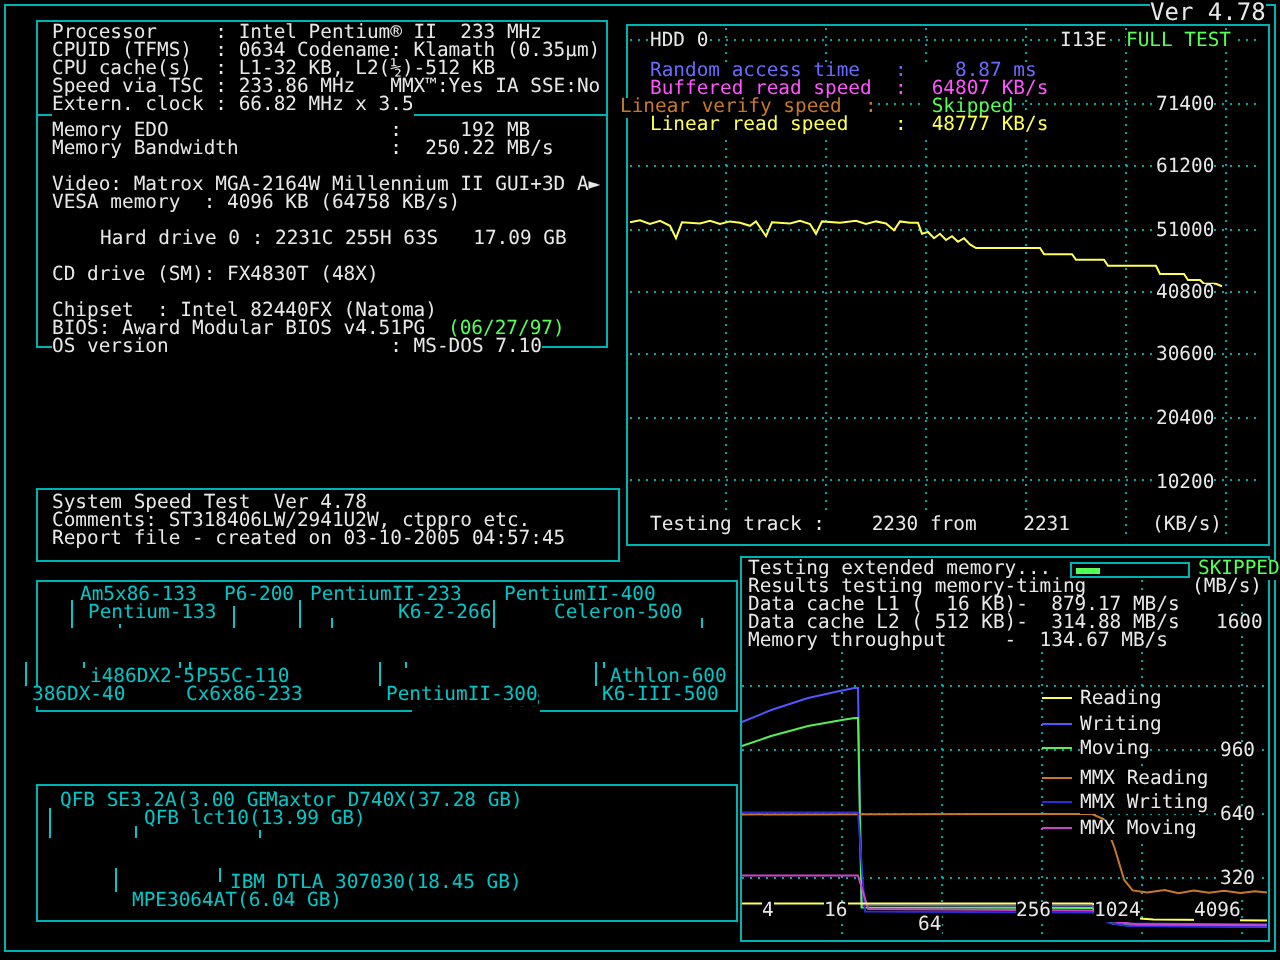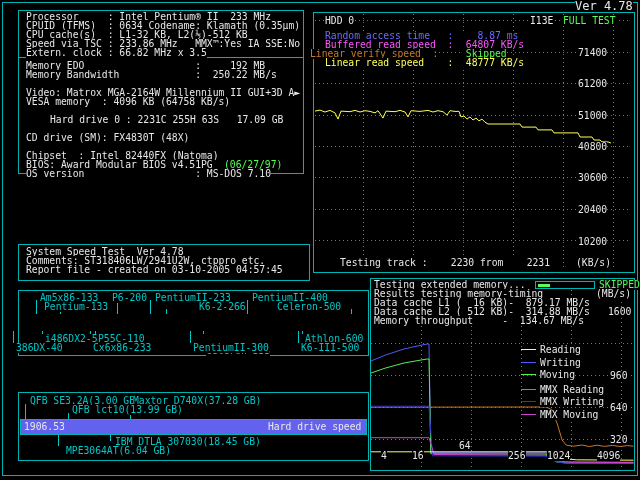--- a/index.html
+++ b/index.html
@@ -101,25 +101,20 @@
       <line x1="110" y1="434" x2="110" y2="441" stroke="#00c8c8" stroke-width="1" shape-rendering="crispEdges"></line>
       <line x1="58" y1="434" x2="58" y2="446" stroke="#00c8c8" stroke-width="1" shape-rendering="crispEdges"></line>
       <line x1="521" y1="349" x2="536" y2="349" stroke="#ffff55" stroke-width="1" shape-rendering="crispEdges"></line>
       <line x1="521" y1="362" x2="536" y2="362" stroke="#5555ff" stroke-width="1" shape-rendering="crispEdges"></line>
       <line x1="521" y1="374" x2="536" y2="374" stroke="#55ee55" stroke-width="1" shape-rendering="crispEdges"></line>
       <line x1="521" y1="389" x2="536" y2="389" stroke="#c8782a" stroke-width="1" shape-rendering="crispEdges"></line>
       <line x1="521" y1="401" x2="536" y2="401" stroke="#2d2dd8" stroke-width="1" shape-rendering="crispEdges"></line>
       <line x1="521" y1="414" x2="536" y2="414" stroke="#cc44cc" stroke-width="1" shape-rendering="crispEdges"></line>
     </svg>
 
-  <div class="barbox" id="hd-bar" style="left: 20px; top: 419px; width: 347px; height: 16px;">
-    <div class="barfill" id="hd-bar-fill" style="width: 345px; height: 14px; background: rgb(98, 98, 238);"></div>
-    <span class="t nobg" id="hd-bar-value">1906.53</span>
-    <span class="t nobg" id="hd-bar-title">Hard drive speed</span>
-  </div>
 
   <div id="mem-progress">
     <div id="mem-progress-fill"></div>
   </div>
 
   <span class="t" id="version">Ver 4.78</span>
   <span class="t" id="hdd-title">HDD 0</span>
   <span class="t" id="hdd-code">I13E</span>
   <span class="t green" id="hdd-status">FULL TEST</span>
   <span class="t green" id="mem-skipped">SKIPPED</span>
@@ -152,35 +147,35 @@
       <span class="t" style="left: 325px; top: 58px; color: rgb(255, 255, 85);">Linear read speed    :</span>
       <span class="t" style="left: 460px; top: 58px; color: rgb(255, 255, 85);"> 48777 KB/s</span>
       <span class="t" style="left: 578px; top: 48px; color: rgb(232, 232, 232);">71400</span>
       <span class="t" style="left: 578px; top: 79px; color: rgb(232, 232, 232);">61200</span>
       <span class="t" style="left: 578px; top: 111px; color: rgb(232, 232, 232);">51000</span>
       <span class="t" style="left: 578px; top: 142px; color: rgb(232, 232, 232);">40800</span>
       <span class="t" style="left: 578px; top: 173px; color: rgb(232, 232, 232);">30600</span>
       <span class="t" style="left: 578px; top: 205px; color: rgb(232, 232, 232);">20400</span>
       <span class="t" style="left: 578px; top: 237px; color: rgb(232, 232, 232);">10200</span>
       <span class="t" style="left: 576px; top: 258px; color: rgb(232, 232, 232);">(KB/s)</span>
-      <span class="t" style="left: 325px; top: 258px; color: rgb(232, 232, 232); margin-left: 15px;">Testing track :    2230 from    2231</span>
+      <span class="t" style="left: 325px; top: 258px; color: rgb(232, 232, 232);">Testing track :    2230 from    2231</span>
       <span class="t" style="left: 374px; top: 280px; color: rgb(232, 232, 232);">Testing extended memory...</span>
       <span class="t" style="left: 374px; top: 289px; color: rgb(232, 232, 232);">Results testing memory-timing</span>
       <span class="t" style="left: 596px; top: 289px; color: rgb(232, 232, 232);">(MB/s)</span>
       <span class="t" style="left: 374px; top: 298px; color: rgb(232, 232, 232);">Data cache L1 (  16 KB)-  879.17 MB/s</span>
       <span class="t" style="left: 374px; top: 307px; color: rgb(232, 232, 232);">Data cache L2 ( 512 KB)-  314.88 MB/s</span>
       <span class="t" style="left: 608px; top: 307px; color: rgb(232, 232, 232);">1600</span>
       <span class="t" style="left: 374px; top: 316px; color: rgb(232, 232, 232);">Memory throughput     -  134.67 MB/s</span>
       <span class="t" style="left: 604px; top: 339px; color: rgb(232, 232, 232); margin-left: 36px;">1280</span>
       <span class="t" style="left: 610px; top: 371px; color: rgb(232, 232, 232);">960</span>
       <span class="t" style="left: 610px; top: 403px; color: rgb(232, 232, 232);">640</span>
       <span class="t" style="left: 610px; top: 435px; color: rgb(232, 232, 232);">320</span>
       <span class="t" style="left: 381px; top: 451px; color: rgb(232, 232, 232);">4</span>
       <span class="t" style="left: 412px; top: 451px; color: rgb(232, 232, 232);">16</span>
-      <span class="t" style="left: 459px; top: 441px; color: rgb(232, 232, 232);">64</span>
+      <span class="t" style="left: 459px; top: 458px; color: rgb(232, 232, 232);">64</span>
       <span class="t" style="left: 508px; top: 451px; color: rgb(232, 232, 232);">256</span>
       <span class="t" style="left: 547px; top: 451px; color: rgb(232, 232, 232);">1024</span>
       <span class="t" style="left: 597px; top: 451px; color: rgb(232, 232, 232);">4096</span>
       <span class="t" style="left: 40px; top: 293px; color: rgb(0, 200, 200);">Am5x86-133</span>
       <span class="t" style="left: 112px; top: 293px; color: rgb(0, 200, 200);">P6-200</span>
       <span class="t" style="left: 155px; top: 293px; color: rgb(0, 200, 200);">PentiumII-233</span>
       <span class="t" style="left: 252px; top: 293px; color: rgb(0, 200, 200);">PentiumII-400</span>
       <span class="t" style="left: 44px; top: 302px; color: rgb(0, 200, 200);">Pentium-133</span>
       <span class="t" style="left: 170px; top: 302px; color: rgb(0, 200, 200); padding-left: 29px;">K6-2-266</span>
       <span class="t" style="left: 277px; top: 302px; color: rgb(0, 200, 200);">Celeron-500</span>

